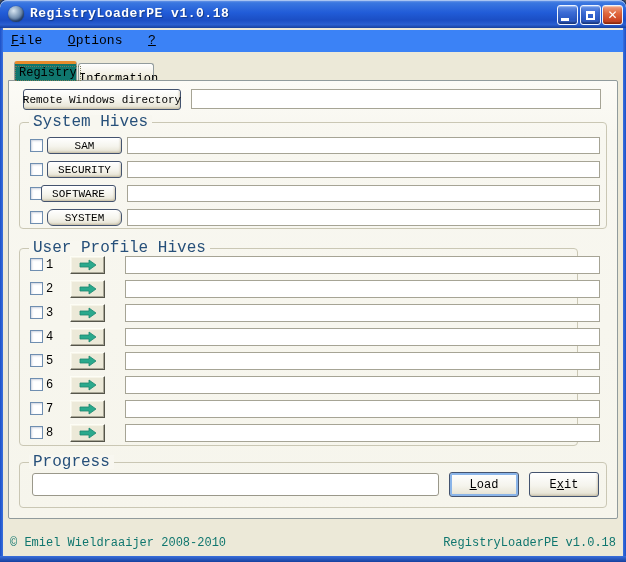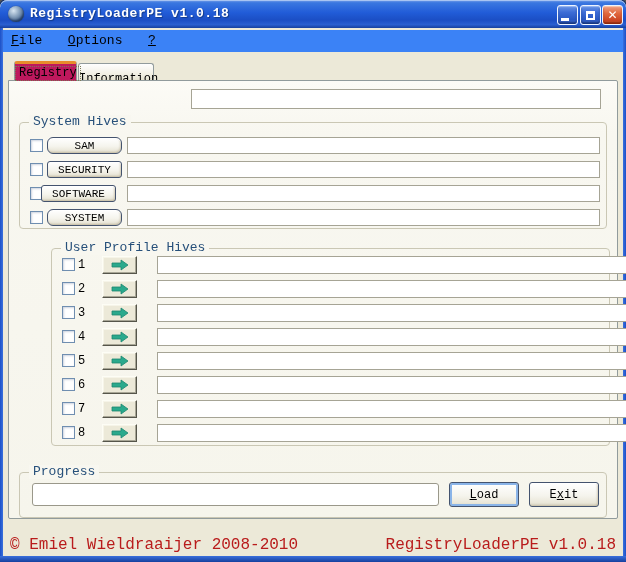--- a/index.html
+++ b/index.html
@@ -42,21 +42,21 @@
   .frame-b{position:absolute;left:0;top:556px;width:626px;height:6px;background:linear-gradient(180deg,#3a70dd,#16409e);}
   
   .menubar{position:absolute;left:3px;top:30px;width:620px;height:22px;background:#3b82f6;}
   .menu-item{display:inline-block;padding:3px 8px 2px 8px;font-size:13px;color:#000;cursor:default;}
   .menu-item .u{text-decoration:underline;}
   
   .tab{position:absolute;font-size:12px;color:#000;text-align:center;
     border:1px solid #919b9c;border-bottom:none;border-radius:3px 3px 0 0;}
   .tab.active{
     left:14px;top:61px;width:63px;height:20px;z-index:3;
-    background:#be185d;border-top:3px solid #e78b2c;padding-top:2px;
+    background:#0f766e;border-top:3px solid #e78b2c;padding-top:2px;
   }
   .tab.inactive{
     left:78px;top:63px;width:76px;height:17px;z-index:1;
     background:linear-gradient(180deg,#fefefe,#f0eee1 70%,#e4e1cf);padding-top:8px;
   }
   .tab-focus{display:inline-block;border:1px dotted #7a7a5a;padding:0 3px;line-height:13px;}
   
   .page{position:absolute;left:8px;top:80px;width:610px;height:439px;z-index:2;
     background:linear-gradient(180deg,#fcfbf6 0%,#f8f7f0 12%,#f6f5ec 100%);
     border:1px solid #919b9c;border-radius:0 2px 2px 2px;}
@@ -70,35 +70,35 @@
   }
   .xpbtn.default{box-shadow:inset 0 0 0 2px #8ab4e8,inset 0 1px 0 #fff;}
   .xpbtn .u{text-decoration:underline;}
   .field{
     position:absolute;background:#fff;border:1px solid #a6a495;font-size:11px;
     color:#000;padding:1px 3px;outline:none;font-family:inherit;
   }
   .fieldset{position:absolute;border:1px solid #cac7b4;border-radius:4px;}
   .legend{
     position:absolute;top:-8px;left:9px;padding:0 4px;background:#f8f7f0;
-    font-size:13px;color:#27507a;white-space:nowrap;line-height:14px;
+    font-size:16px;color:#27507a;white-space:nowrap;line-height:14px;
   }
   .checkbox{
     position:absolute;width:13px;height:13px;background:#fff;
     border:1px solid #6f8eb0;box-shadow:inset 1px 1px 2px rgba(90,110,150,.3);
   }
   .rownum{position:absolute;font-size:12px;color:#000;}
   .arrowbtn{
     position:absolute;width:35px;height:18px;background:#ece9d8;
     border:1px solid;border-color:#fdfdf5 #55554a #55554a #fdfdf5;
     box-shadow:inset -1px -1px 0 #a8a696,inset 1px 1px 0 #f6f4e8;
     display:flex;align-items:center;justify-content:center;cursor:default;
   }
   .progressbar{position:absolute;background:#fff;border:1px solid #9a988a;border-radius:3px;}
-  .footer-text{position:absolute;font-size:16px;color:#b91c1c;white-space:nowrap;}
+  .footer-text{position:absolute;font-size:12px;color:#0f766e;white-space:nowrap;}
 </style>
 </head>
 <body>
 
 <div class="canvas">
 
   <div class="titlebar">
     <div class="app-icon"></div>
     <div class="title-text">RegistryLoaderPE v1.0.18</div>
     <div class="winbtn blue" style="left:557px;">
@@ -123,27 +123,30 @@
 
   <div class="tab active">
     <span class="tab-focus">Registry</span>
   </div>
   <div class="tab inactive">
     <span>Information</span>
   </div>
 
   <div class="page">
 
+    <div class="xpbtn" style="left:14px;top:8px;width:158px;height:21px;">
+      <span>Remote Windows directory</span>
+    </div>
     <div class="field" style="left:182px;top:8px;width:410px;height:20px;"></div>
 
     <div class="fieldset" style="left:10px;top:41px;width:588px;height:107px;">
       <span class="legend">System Hives</span>
 
       <div class="checkbox" style="left:10px;top:16px;"></div>
-      <div class="xpbtn" style="left:27px;top:14px;width:75px;height:17px;border-radius:6px;">
+      <div class="xpbtn" style="left:27px;top:14px;width:75px;height:17px;">
           <span>SAM</span>
         </div>
       <div class="field" style="left:107px;top:14px;width:473px;height:17px;"></div>
 
       <div class="checkbox" style="left:10px;top:40px;"></div>
       <div class="xpbtn" style="left:27px;top:38px;width:75px;height:17px;">
           <span>SECURITY</span>
         </div>
       <div class="field" style="left:107px;top:38px;width:473px;height:17px;"></div>
 
@@ -153,21 +156,21 @@
         </div>
       <div class="field" style="left:107px;top:62px;width:473px;height:17px;"></div>
 
       <div class="checkbox" style="left:10px;top:88px;"></div>
       <div class="xpbtn" style="left:27px;top:86px;width:75px;height:17px;border-radius:6px;">
           <span>SYSTEM</span>
         </div>
       <div class="field" style="left:107px;top:86px;width:473px;height:17px;"></div>
     </div>
 
-    <div class="fieldset" style="left:10px;top:167px;width:559px;height:198px;margin-left:32px;">
+    <div class="fieldset" style="left:10px;top:167px;width:559px;height:198px;">
       <span class="legend">User Profile Hives</span>
 
       <div class="checkbox" style="left:10px;top:9px;"></div>
       <div class="rownum" style="left:26px;top:9px;">1</div>
       <div class="arrowbtn" style="left:50px;top:7px;">
           <svg width="20" height="12">
             <path d="M2 4 h9 v-3 l7 5 -7 5 v-3 h-9 z" fill="#2aa98c" stroke="#1d8770" stroke-width="0.8"></path>
           </svg>
         </div>
       <div class="field" style="left:105px;top:7px;width:475px;height:18px;"></div>
@@ -229,21 +232,21 @@
       <div class="checkbox" style="left:10px;top:177px;"></div>
       <div class="rownum" style="left:26px;top:177px;">8</div>
       <div class="arrowbtn" style="left:50px;top:175px;">
           <svg width="20" height="12">
             <path d="M2 4 h9 v-3 l7 5 -7 5 v-3 h-9 z" fill="#2aa98c" stroke="#1d8770" stroke-width="0.8"></path>
           </svg>
         </div>
       <div class="field" style="left:105px;top:175px;width:475px;height:18px;"></div>
     </div>
 
-    <div class="fieldset" style="left:10px;top:381px;width:588px;height:46px;margin-top:10px;">
+    <div class="fieldset" style="left:10px;top:381px;width:588px;height:46px;">
       <span class="legend">Progress</span>
       <div class="progressbar" style="left:12px;top:10px;width:407px;height:23px;"></div>
       <div class="xpbtn default" style="left:429px;top:9px;width:70px;height:25px;font-size:12px;">
         <span></span>
           <span class="u">L</span>
           <span>oad</span>
       </div>
       <div class="xpbtn" style="left:509px;top:9px;width:70px;height:25px;font-size:12px;">
         <span>E</span>
           <span class="u">x</span>

